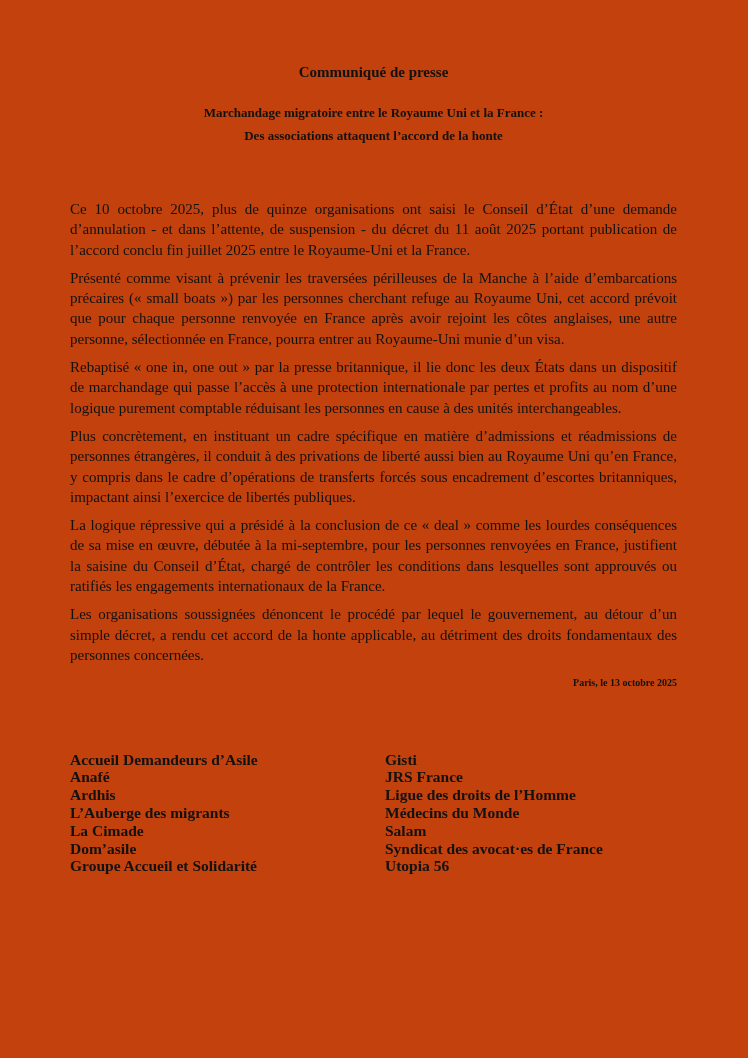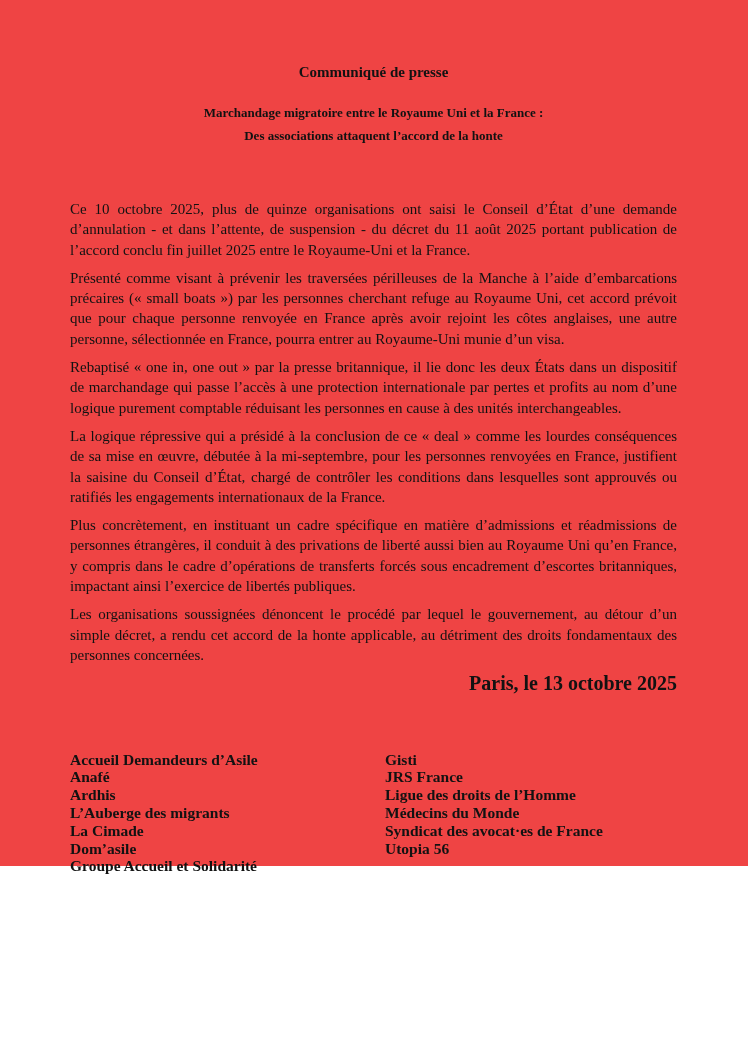--- a/index.html
+++ b/index.html
@@ -9,24 +9,24 @@
     background: #ffffff;
   }
   body {
     width: 748px;
     height: 1058px;
     overflow: hidden;
   }
   .page {
     position: relative;
     width: 748px;
-    height: 866px;
+    height: 1058px;
     box-sizing: border-box;
     padding: 62px 71px 0 70px;
-    background: #ef4444;
+    background: #c2410c;
     color: #121212;
     font-family: "Liberation Serif", "DejaVu Serif", serif;
     -webkit-font-smoothing: antialiased;
   }
   .kicker {
     margin: 0;
     text-align: center;
     font-weight: bold;
     font-size: 15px;
     line-height: 20px;
@@ -46,21 +46,21 @@
   }
   .para {
     margin: 0 0 8px 0;
     font-size: 15px;
     line-height: 20.3px;
     text-align: justify;
     text-justify: inter-word;
   }
   .dateline {
     margin: 0;
-    font-size: 20px;
+    font-size: 10px;
     line-height: 20.3px;
     text-align: right;
     font-weight: bold;
   }
   .signatories {
     display: flex;
     flex-direction: row;
     margin-top: 57px;
   }
   .sig-col-left {
@@ -88,39 +88,40 @@
     <h1 class="title">
       <span class="title-line">Marchandage migratoire entre le Royaume Uni et la France :</span>
       <span class="title-line">Des associations attaquent l’accord de la honte</span>
     </h1>
   </header>
 
   <main class="body-block">
     <p class="para">Ce 10 octobre 2025, plus de quinze organisations ont saisi le Conseil d’État d’une demande d’annulation - et dans l’attente, de suspension - du décret du 11 août 2025 portant publication de l’accord conclu fin juillet 2025 entre le Royaume-Uni et la France.</p>
     <p class="para">Présenté comme visant à prévenir les traversées périlleuses de la Manche à l’aide d’embarcations précaires (« small boats ») par les personnes cherchant refuge au Royaume Uni, cet accord prévoit que pour chaque personne renvoyée en France après avoir rejoint les côtes anglaises, une autre personne, sélectionnée en France, pourra entrer au Royaume-Uni munie d’un visa.</p>
     <p class="para">Rebaptisé « one in, one out » par la presse britannique, il lie donc les deux États dans un dispositif de marchandage qui passe l’accès à une protection internationale par pertes et profits au nom d’une logique purement comptable réduisant les personnes en cause à des unités interchangeables.</p>
+    <p class="para">Plus concrètement, en instituant un cadre spécifique en matière d’admissions et réadmissions de personnes étrangères, il conduit à des privations de liberté aussi bien au Royaume Uni qu’en France, y compris dans le cadre d’opérations de transferts forcés sous encadrement d’escortes britanniques, impactant ainsi l’exercice de libertés publiques.</p>
     <p class="para">La logique répressive qui a présidé à la conclusion de ce « deal » comme les lourdes conséquences de sa mise en œuvre, débutée à la mi-septembre, pour les personnes renvoyées en France, justifient la saisine du Conseil d’État, chargé de contrôler les conditions dans lesquelles sont approuvés ou ratifiés les engagements internationaux de la France.</p>
-    <p class="para">Plus concrètement, en instituant un cadre spécifique en matière d’admissions et réadmissions de personnes étrangères, il conduit à des privations de liberté aussi bien au Royaume Uni qu’en France, y compris dans le cadre d’opérations de transferts forcés sous encadrement d’escortes britanniques, impactant ainsi l’exercice de libertés publiques.</p>
     <p class="para">Les organisations soussignées dénoncent le procédé par lequel le gouvernement, au détour d’un simple décret, a rendu cet accord de la honte applicable, au détriment des droits fondamentaux des personnes concernées.</p>
     <p class="dateline">Paris, le 13 octobre 2025</p>
   </main>
 
   <section class="signatories">
     <div class="sig-col sig-col-left">
       <p class="sig">Accueil Demandeurs d’Asile</p>
       <p class="sig">Anafé</p>
       <p class="sig">Ardhis</p>
       <p class="sig">L’Auberge des migrants</p>
       <p class="sig">La Cimade</p>
       <p class="sig">Dom’asile</p>
       <p class="sig">Groupe Accueil et Solidarité</p>
     </div>
     <div class="sig-col sig-col-right">
       <p class="sig">Gisti</p>
       <p class="sig">JRS France</p>
       <p class="sig">Ligue des droits de l’Homme</p>
       <p class="sig">Médecins du Monde</p>
+      <p class="sig">Salam</p>
       <p class="sig">Syndicat des avocat·es de France</p>
       <p class="sig">Utopia 56</p>
     </div>
   </section>
 
 </div>
 
 </body></html>

